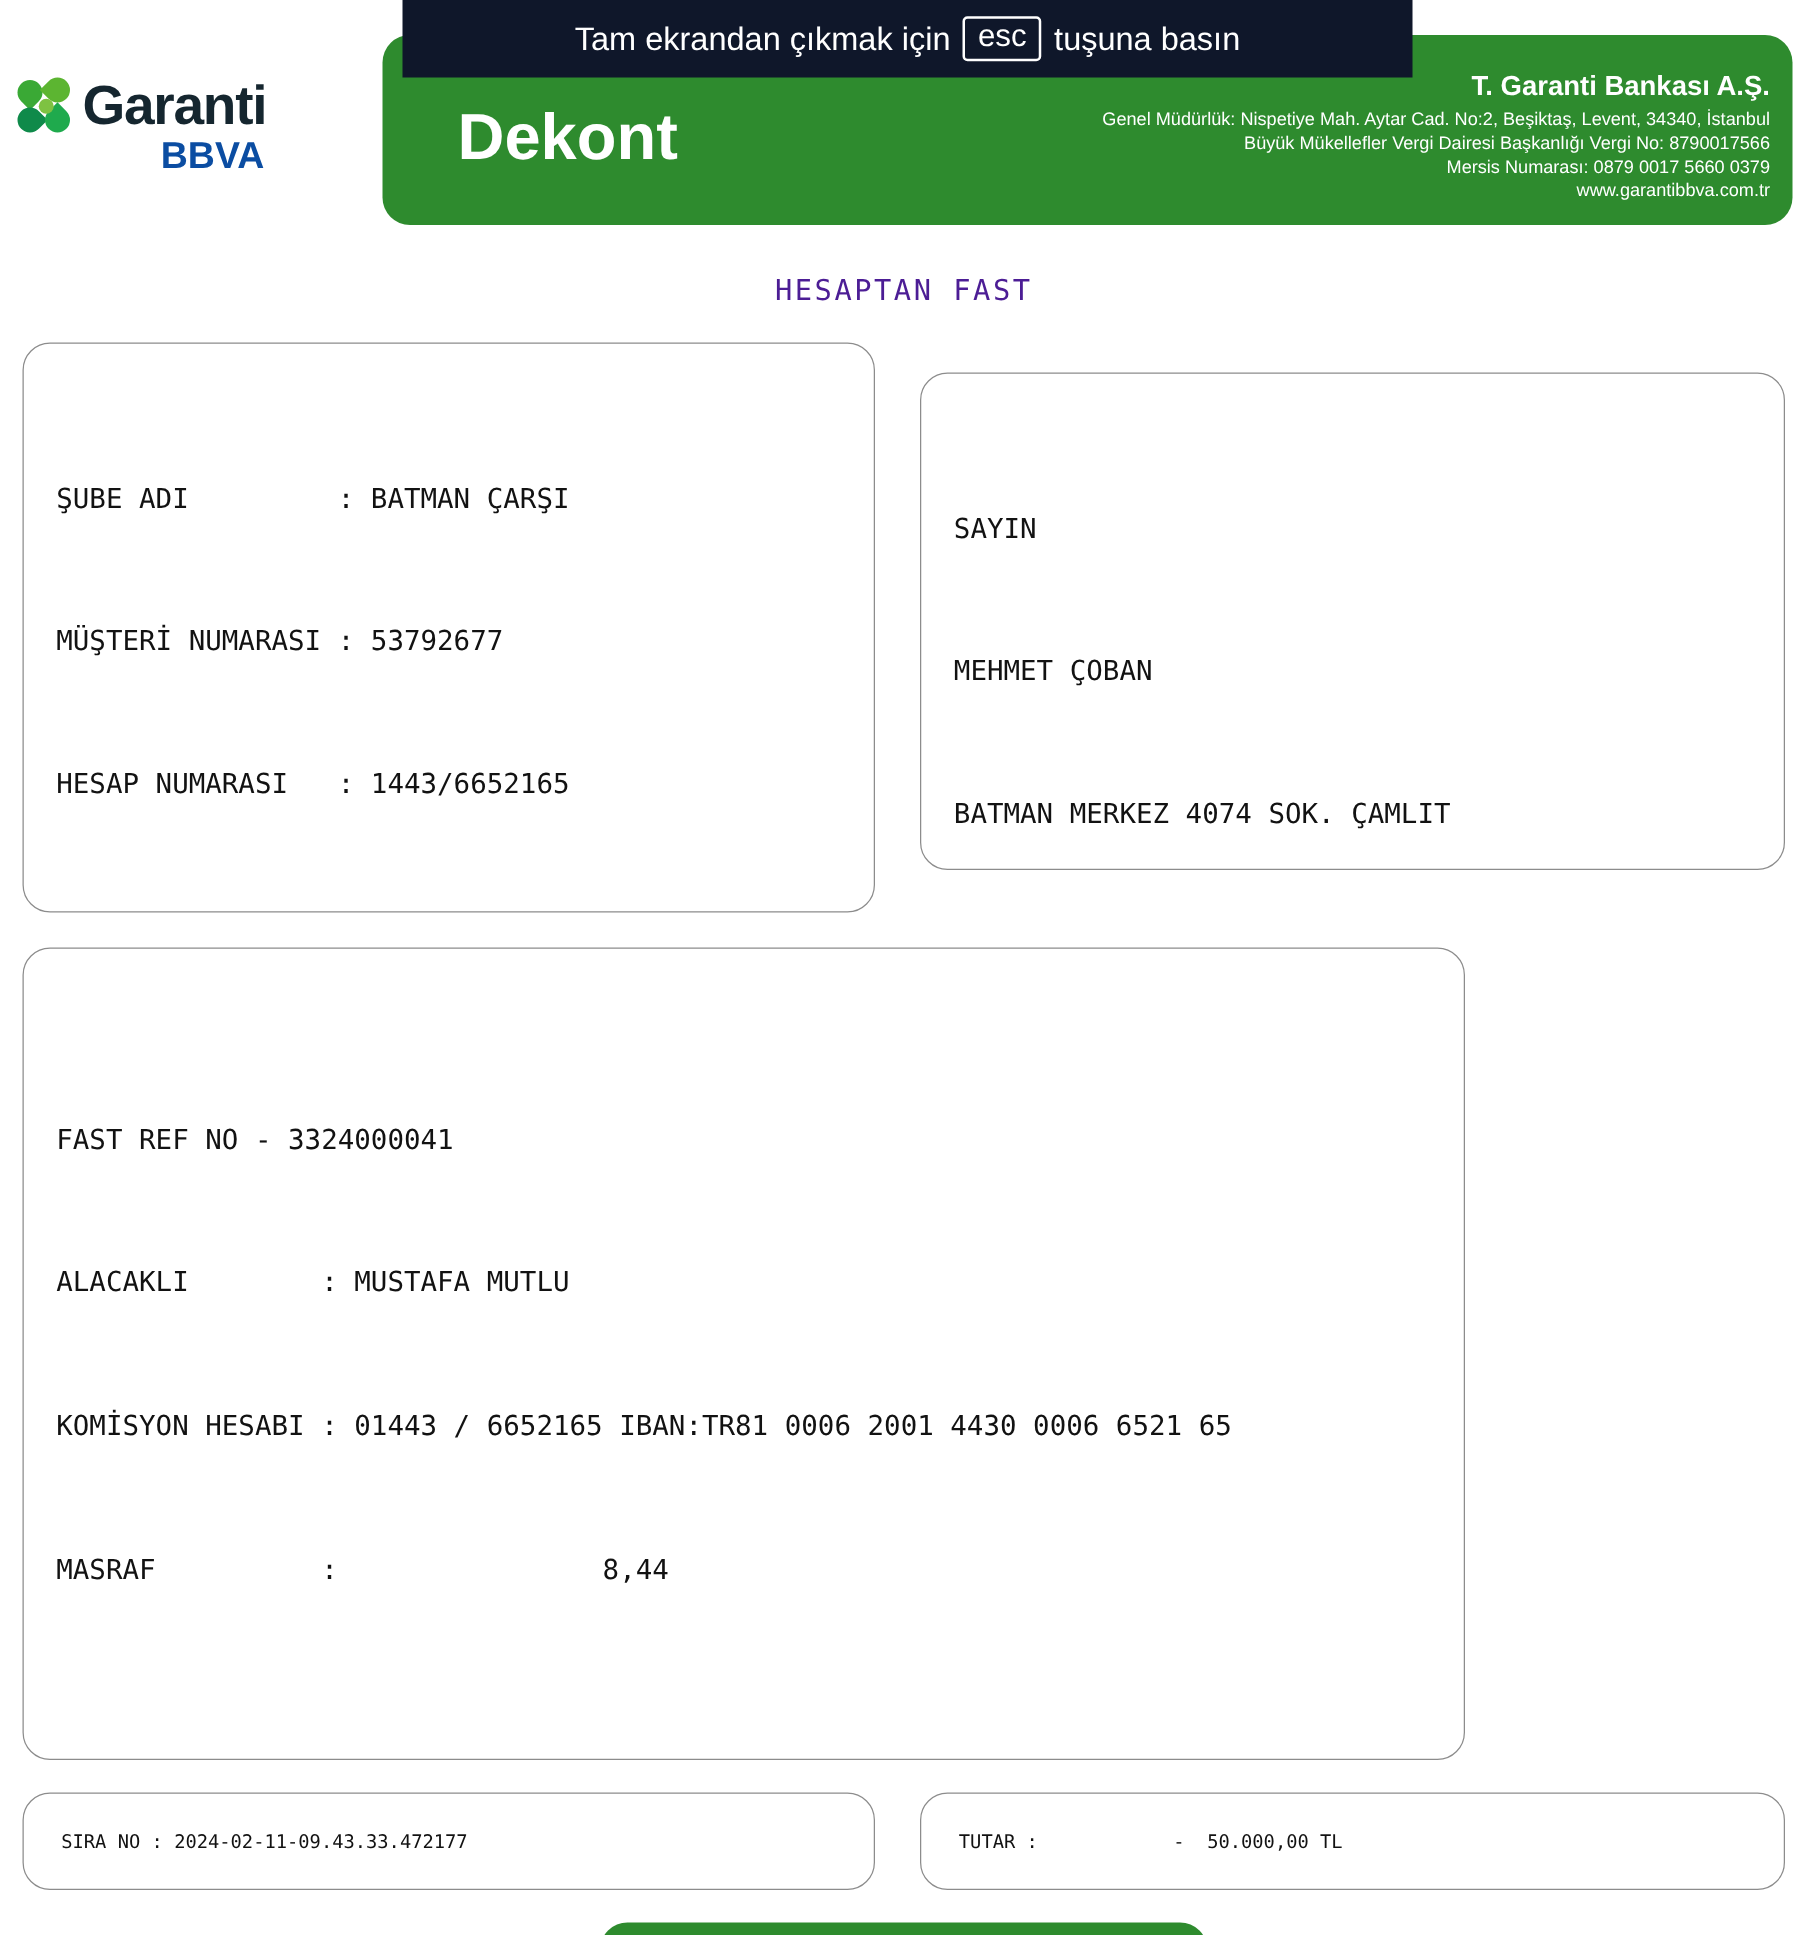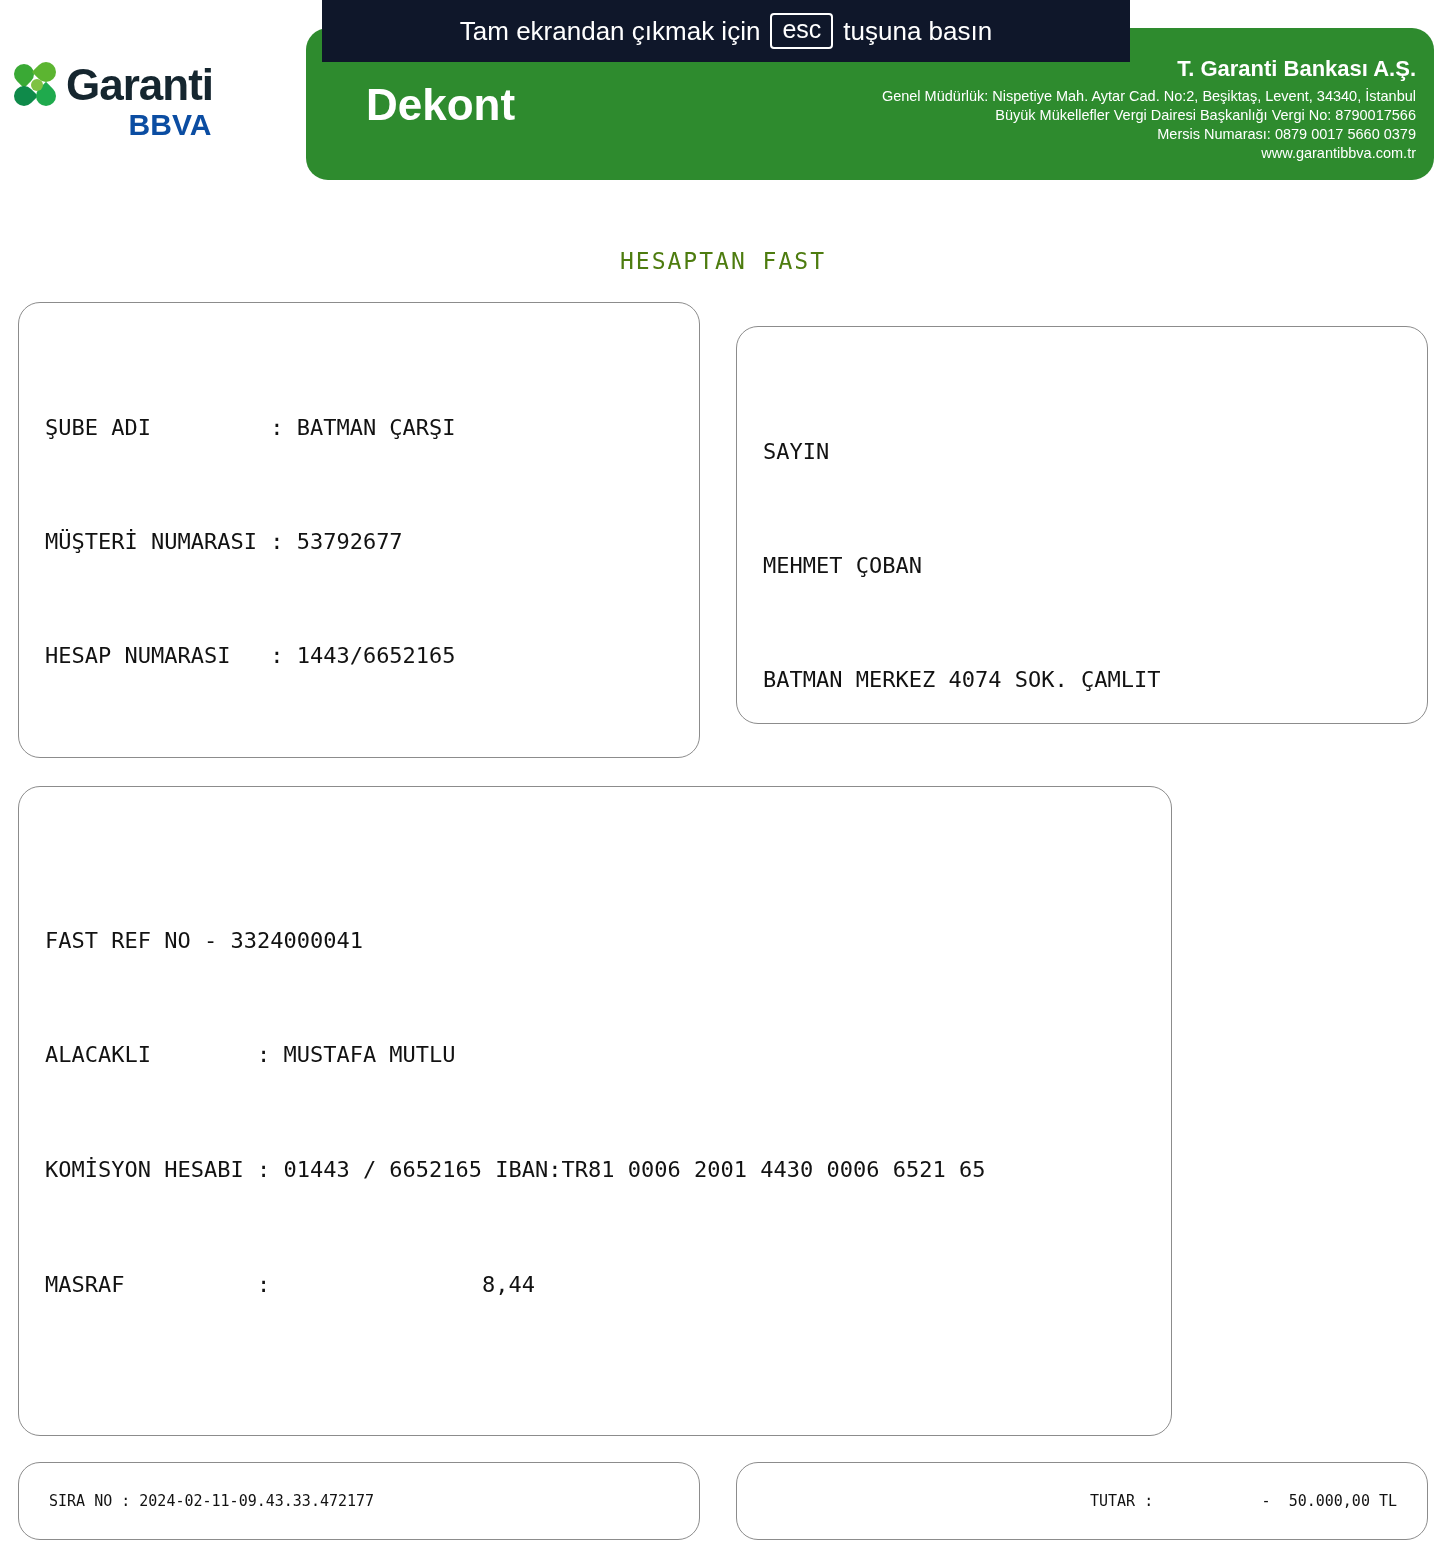--- a/index.html
+++ b/index.html
@@ -108,21 +108,21 @@
     width: 1128px;
     height: 152px;
     background: #2e8b2e;
     border-radius: 22px;
     color: #ffffff;
   }
   .green-bar .title {
     position: absolute;
     left: 60px;
     top: 52px;
-    font-size: 44px;
+    font-size: 52px;
     font-weight: 700;
   }
   .bank-block {
     position: absolute;
     right: 18px;
     top: 26px;
     text-align: right;
     line-height: 1.32;
   }
   .bank-name {
@@ -134,22 +134,22 @@
     font-size: 14.5px;
     font-weight: 400;
   }
 
   
   .section-title {
     text-align: center;
     font-family: "DejaVu Sans Mono", monospace;
     font-size: 23px;
     letter-spacing: 2px;
-    color: #4d7c0f;
-    margin-top: 68px;
+    color: #4c1d95;
+    margin-top: 40px;
   }
 
   .cards-row {
     display: flex;
     gap: 36px;
     padding: 0 18px;
     margin-top: 28px;
   }
   .card {
     border: 1.5px solid #8c8c8c;
@@ -192,21 +192,21 @@
     height: 78px;
     display: flex;
     align-items: center;
     padding: 0 30px;
     font-family: "DejaVu Sans Mono", monospace;
     font-size: 15px;
     color: #121212;
     white-space: pre;
   }
   .card-seq { width: 690px; }
-  .card-amt { width: 700px; justify-content: flex-end; }
+  .card-amt { width: 700px; }
 
   .footer-pill {
     margin: 26px auto 0 auto;
     width: 486px;
     height: 40px;
     background: #2e8b2e;
     border-radius: 22px 22px 0 0;
   }
 
   .row { display: block; }

